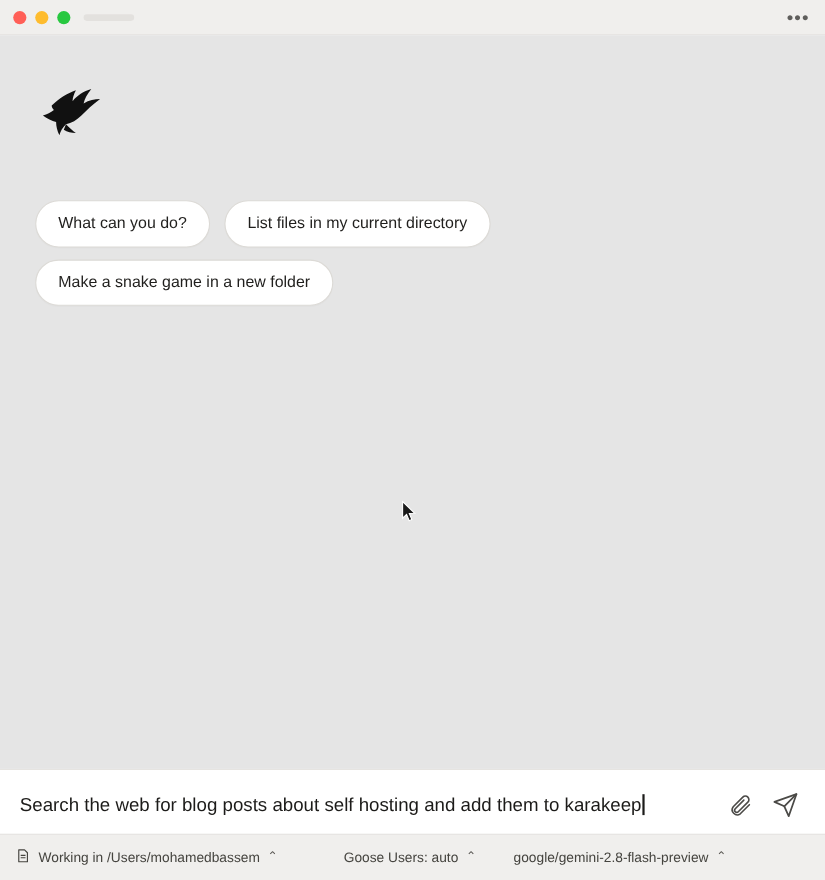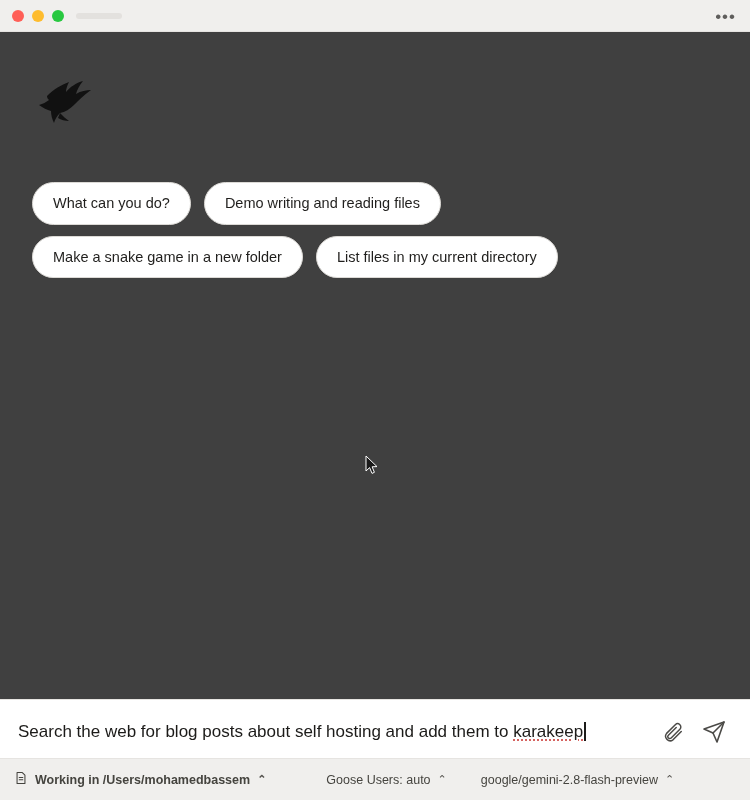--- a/index.html
+++ b/index.html
@@ -61,21 +61,21 @@
     font-size: 17px;
     letter-spacing: 1px;
     line-height: 1;
     cursor: pointer;
   }
 
   
   .body {
     flex: 1 1 auto;
     position: relative;
-    background: #404040;
+    background: #e5e5e5;
     overflow: hidden;
   }
 
   .logo {
     position: absolute;
     left: 36px;
     top: 38px;
     width: 58px;
     height: 58px;
   }
@@ -124,21 +124,20 @@
   .composer-text {
     flex: 1 1 auto;
     font-size: 17px;
     color: #1c1b19;
     line-height: 1.3;
     white-space: nowrap;
     overflow: hidden;
     position: relative;
   }
   .spell {
-    text-decoration: underline;
     text-decoration-style: dotted;
     text-decoration-color: #c8302d;
     text-underline-offset: 3px;
   }
   .caret {
     display: inline-block;
     width: 1.5px;
     height: 19px;
     background: #1c1b19;
     vertical-align: -4px;
@@ -174,21 +173,21 @@
     color: #45443f;
     padding: 0 14px;
   }
   .status-group {
     display: flex;
     align-items: center;
     gap: 7px;
     cursor: pointer;
     white-space: nowrap;
   }
-  .status-group.dir   { flex: 0 0 auto; font-weight: bold; }
+  .status-group.dir   { flex: 0 0 auto; }
   .spacer-a { width: 60px; }
   .spacer-b { width: 34px; }
   .caret-up {
     color: #55534f;
     font-size: 11px;
     line-height: 1;
     display: inline-block;
   }
 </style>
 </head>
@@ -213,23 +212,22 @@
         <path d="M11 26 C18 19, 25 15, 33 12 C31 16, 30 19, 30 22 C34 17, 40 13, 47 11
                  C43 16, 41 20, 40 24 C45 21, 50 20, 55 20 C48 25, 43 30, 38 35
                  C34 39, 29 42, 24 43 C21 46, 19 49, 18 53 C16 49, 15 45, 15 41
                  C11 40, 7 38, 3 35 C7 34, 10 32, 13 30 C12 29, 11 28, 11 26 Z" fill="#111111"></path>
         <path d="M24 43 C27 46, 30 49, 33 51 C29 51, 25 50, 22 48 Z" fill="#111111"></path>
       </svg>
     </div>
 
     <div class="suggestions">
       <button class="chip">What can you do?</button>
-      <button class="chip">Demo writing and reading files</button>
+      <button class="chip">List files in my current directory</button>
       <button class="chip">Make a snake game in a new folder</button>
-      <button class="chip">List files in my current directory</button>
     </div>
 
     <div class="cursor">
       <svg viewBox="0 0 14 20" width="14" height="20" aria-hidden="true">
         <path d="M1 1 L1 16 L4.6 12.6 L7 18.4 L9.4 17.3 L7.1 11.8 L12 11.6 Z" fill="#1a1a1a" stroke="#ffffff" stroke-width="1"></path>
       </svg>
     </div>
   </div>
 
   <div class="composer">

